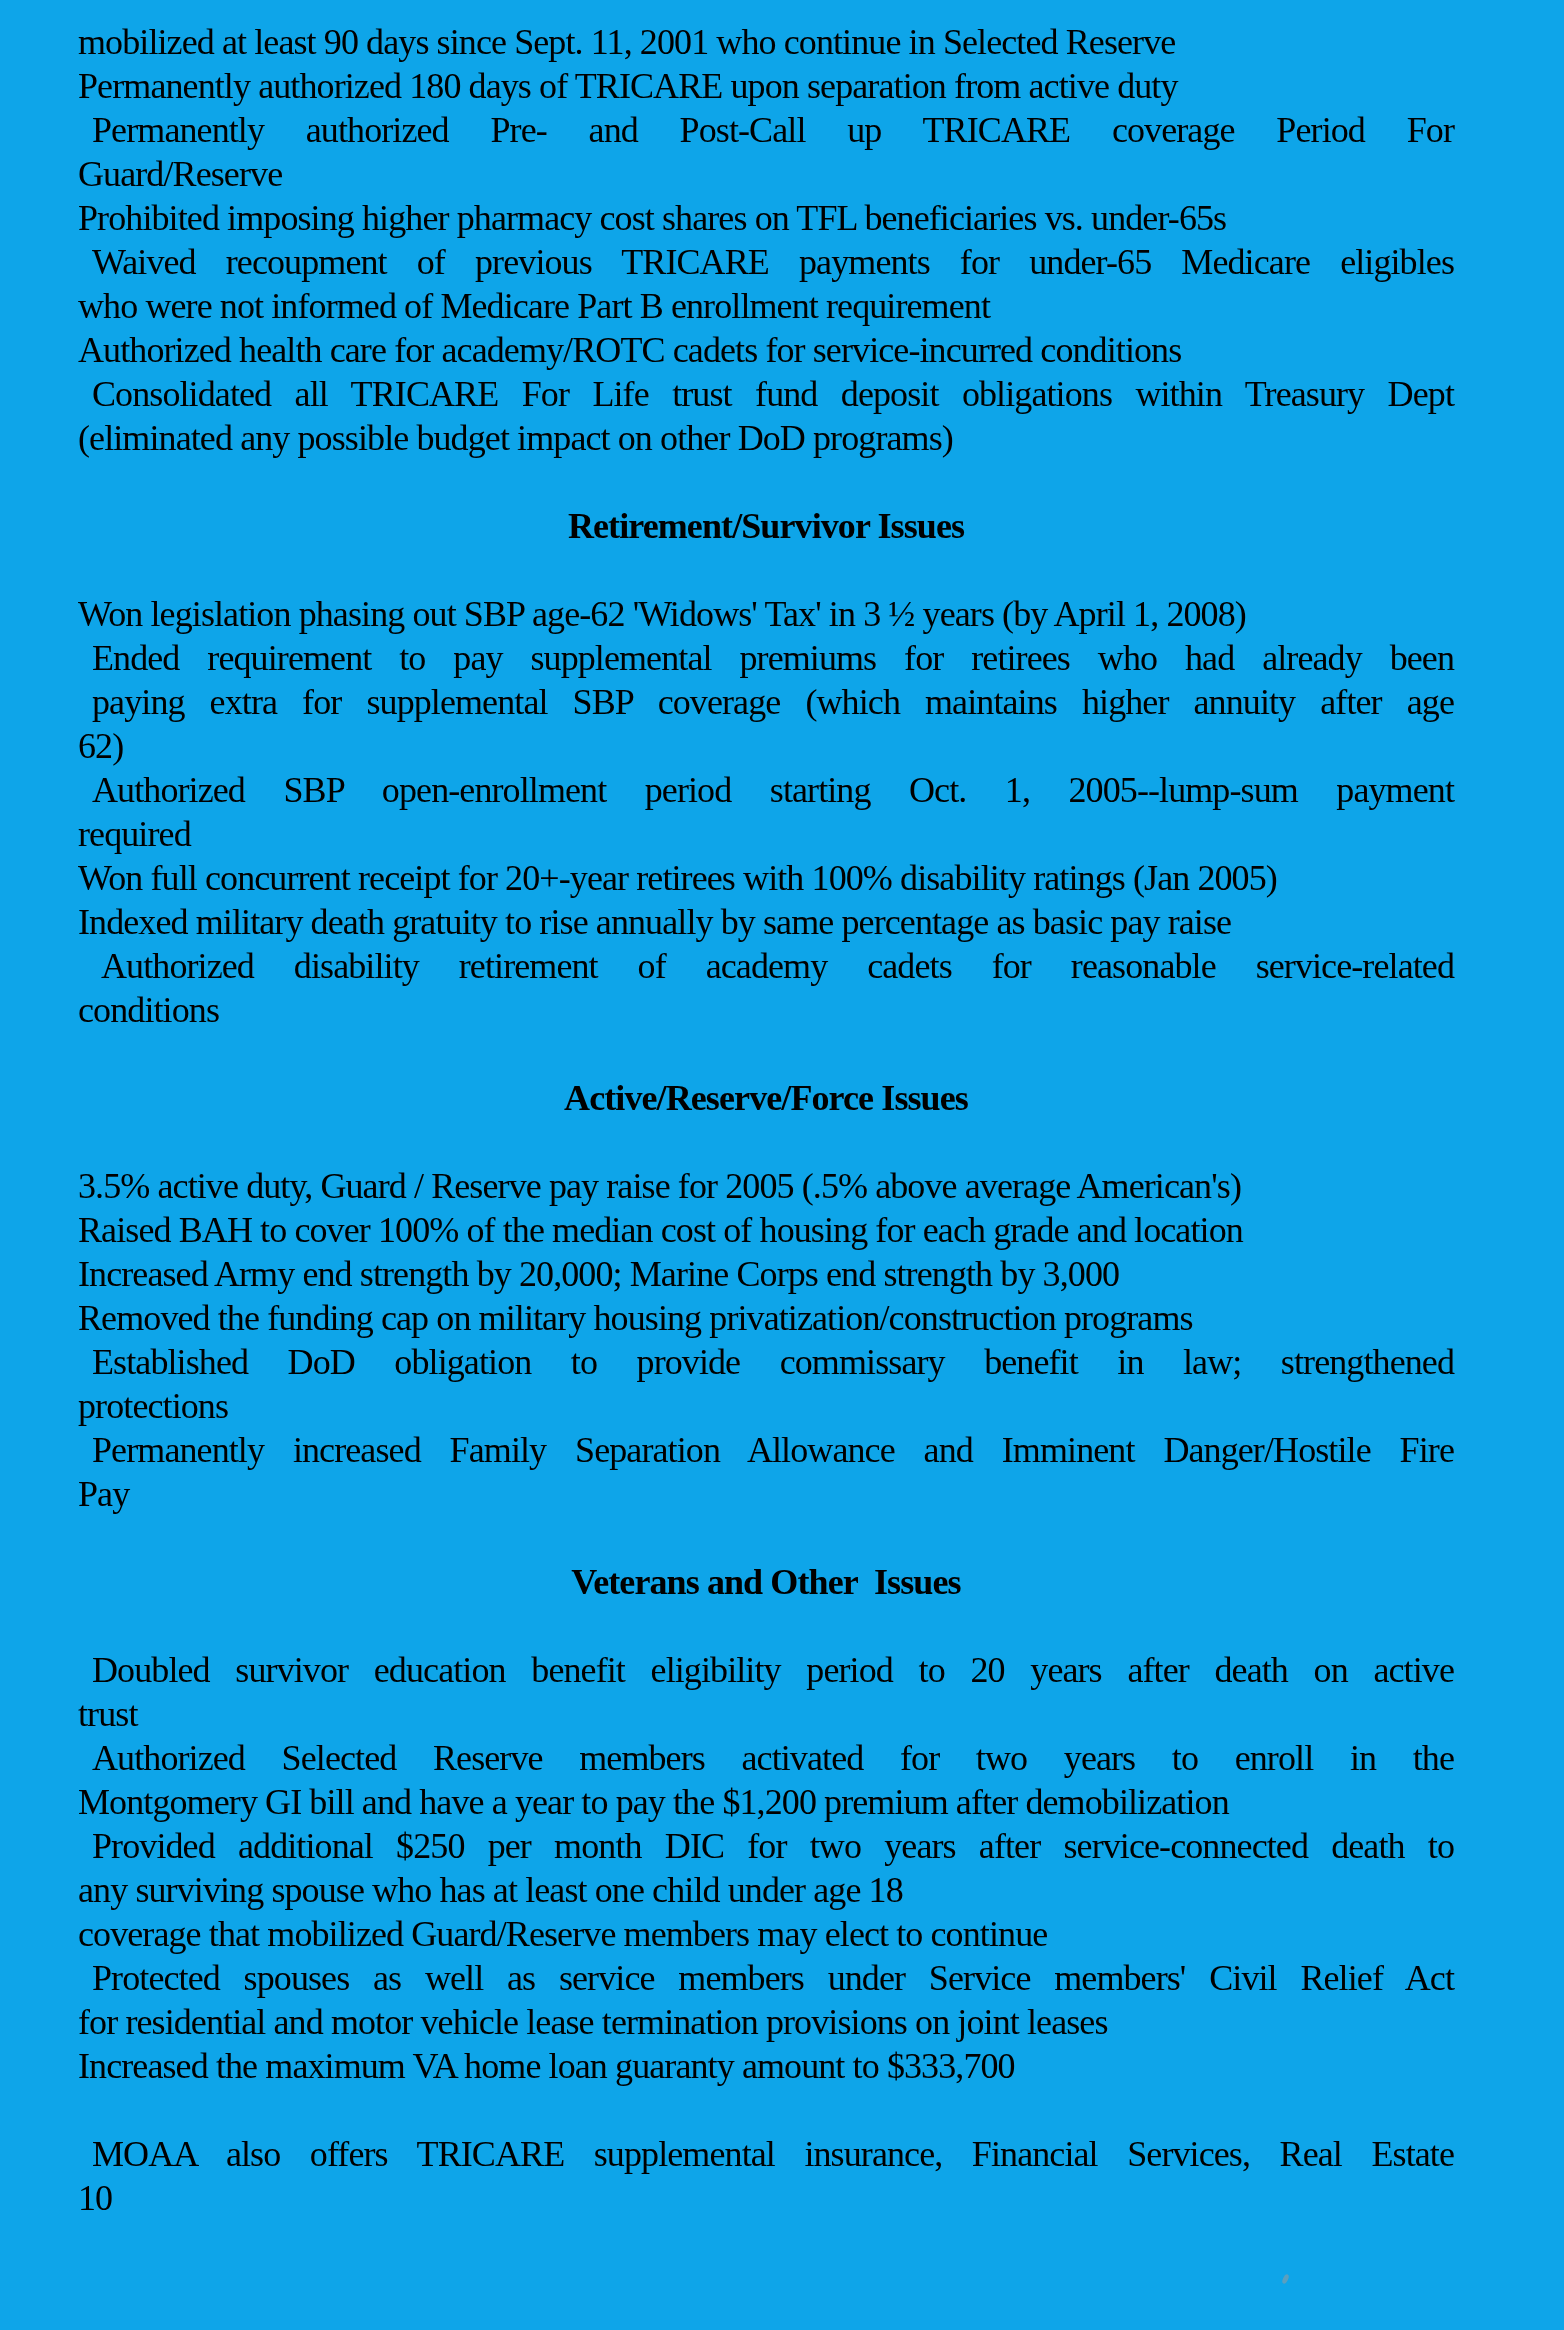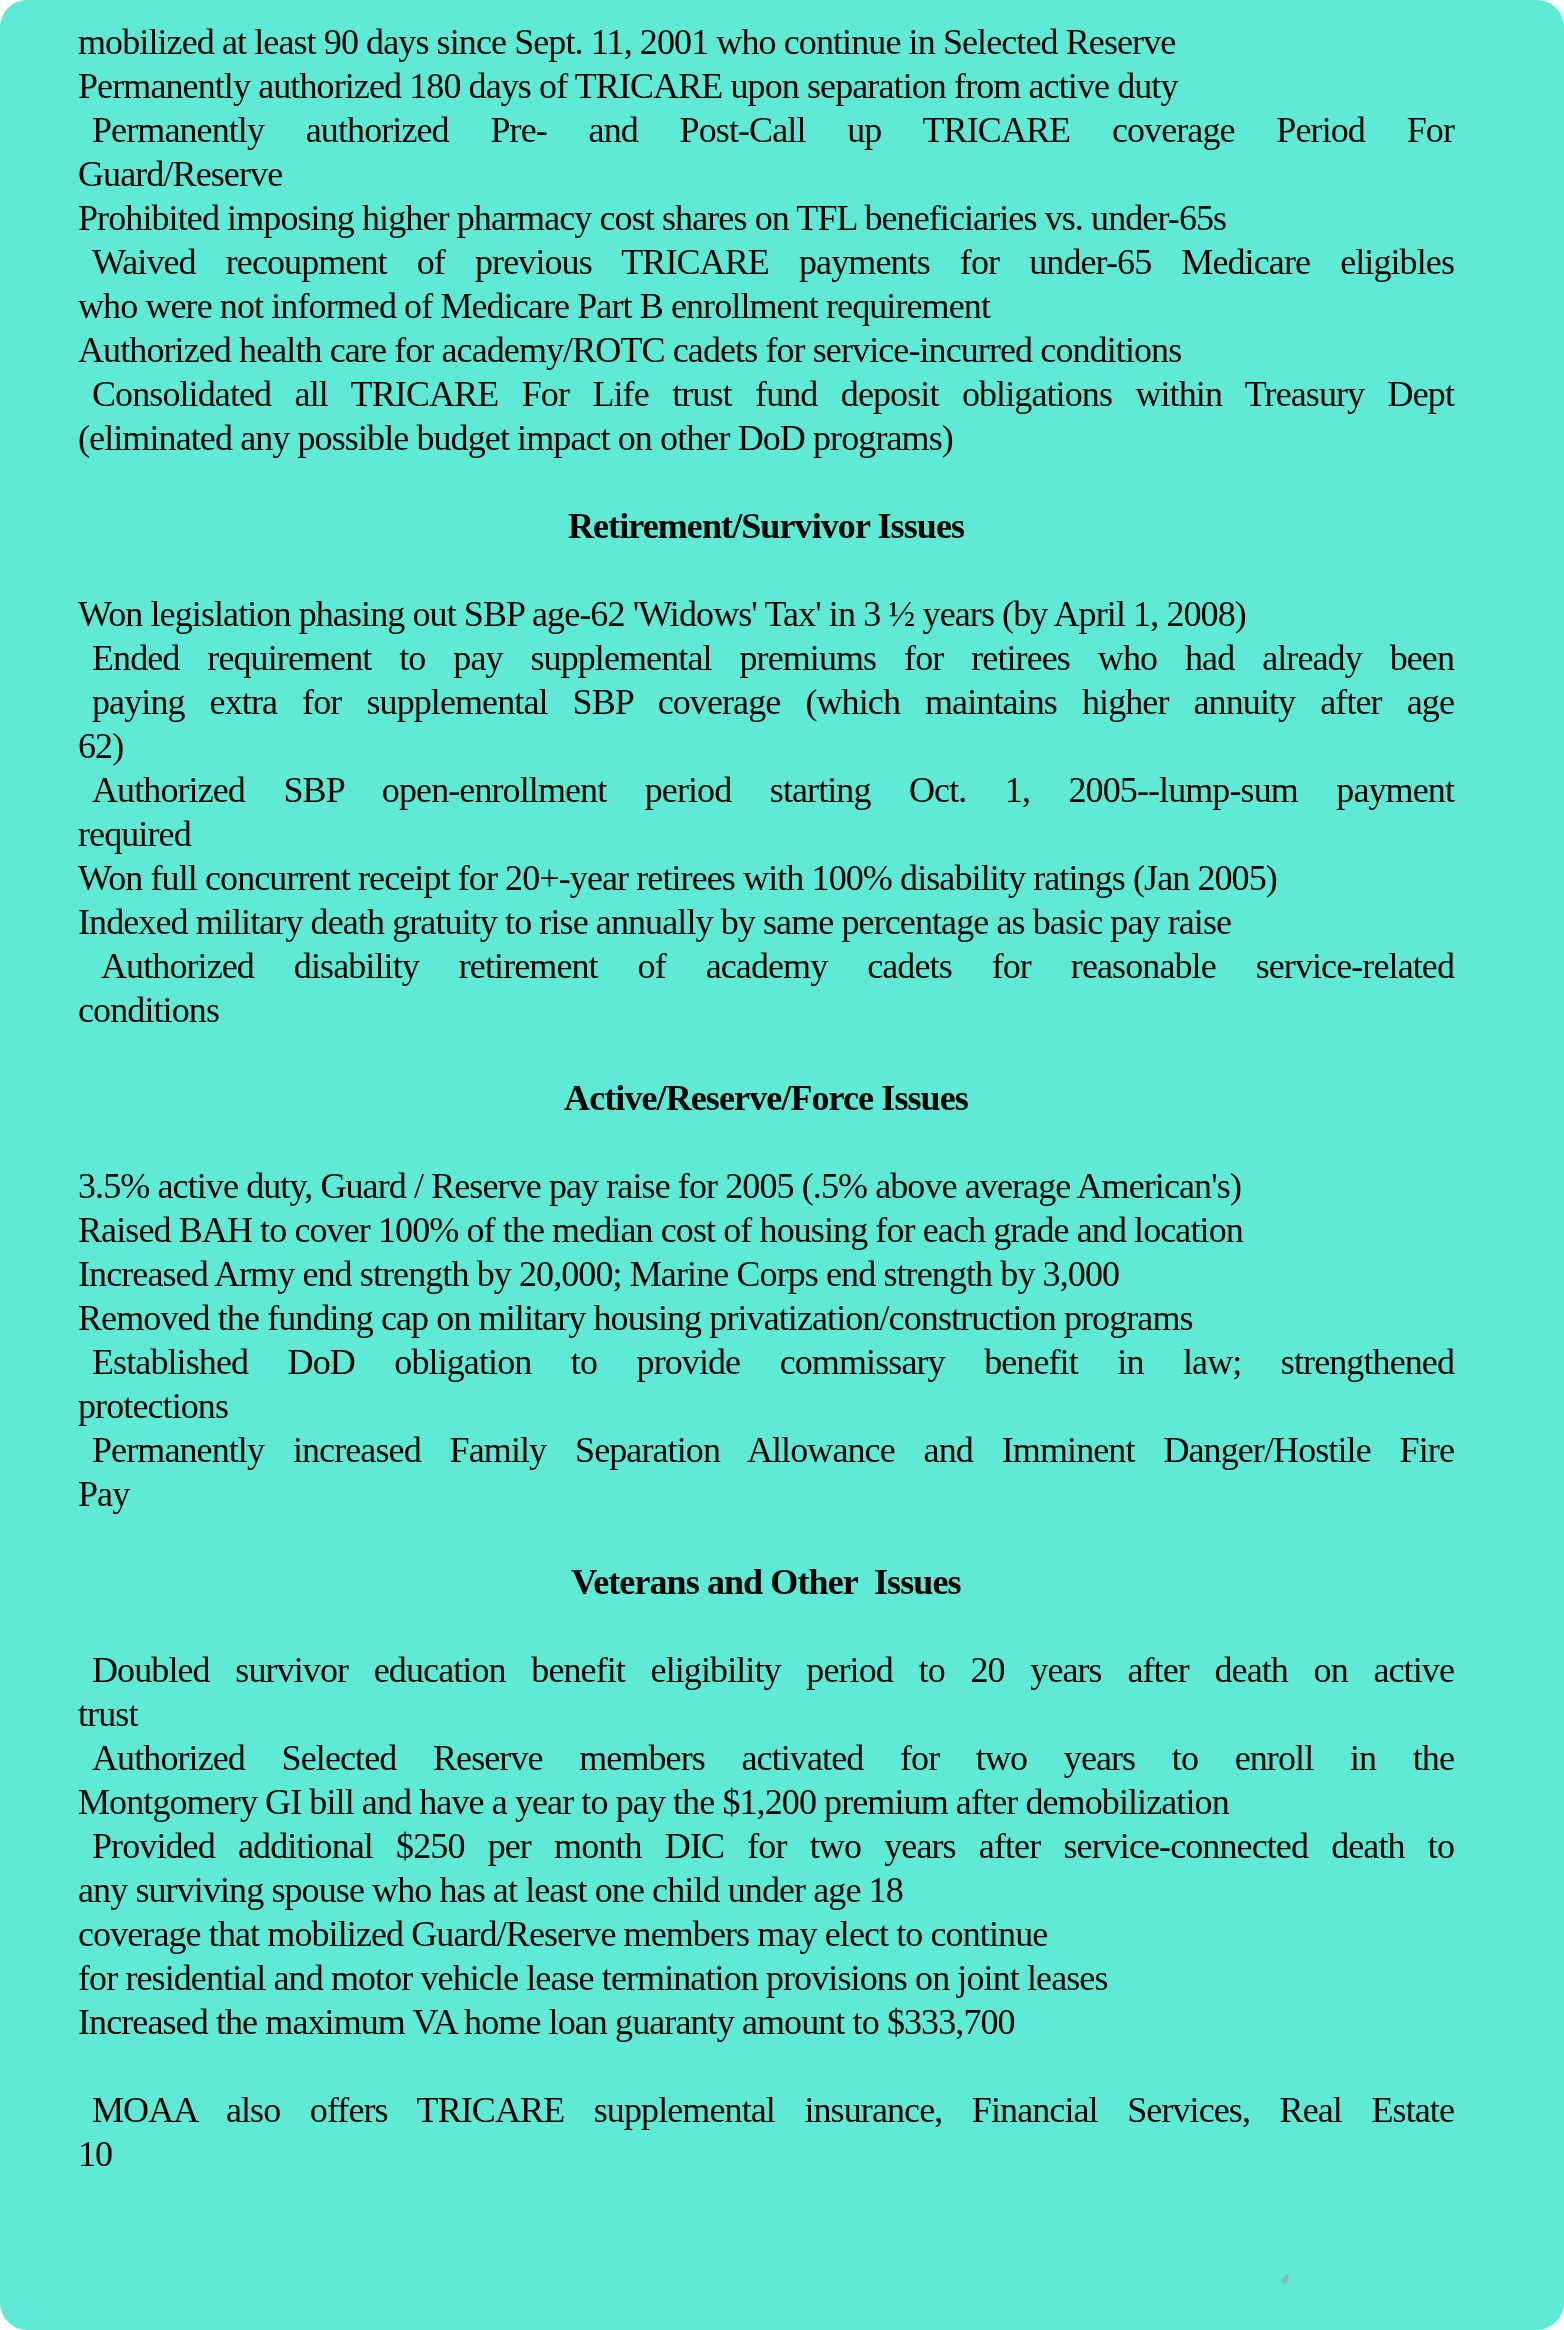--- a/index.html
+++ b/index.html
@@ -4,25 +4,24 @@
 <style>
   html, body {
     margin: 0;
     padding: 0;
     background: #ffffff;
   }
   .page {
     position: relative;
     width: 1564px;
     height: 2330px;
-    background: #5eead4;
+    background: #0ea5e9;
     overflow: hidden;
     font-family: "Liberation Serif", serif;
     color: #000000;
-    border-radius: 27px;
   }
   .text-block {
     position: absolute;
     left: 78px;
     top: 20px;
     width: 1376px;
     font-size: 36px;
     line-height: 44px;
     letter-spacing: -0.9px;
     font-weight: normal;
@@ -105,20 +104,21 @@
     <div class="line nw">Pay</div>
 
     <div class="heading">Veterans and Other&nbsp; Issues</div>
     <div class="line j">Doubled survivor education benefit eligibility period to 20 years after death on active</div>
     <div class="line nw">trust</div>
     <div class="line j">Authorized Selected Reserve members activated for two years to enroll in the</div>
     <div class="line nw">Montgomery GI bill and have a year to pay the $1,200 premium after demobilization</div>
     <div class="line j">Provided additional $250 per month DIC for two years after service-connected death to</div>
     <div class="line nw">any surviving spouse who has at least one child under age 18</div>
     <div class="line nw">coverage that mobilized Guard/Reserve members may elect to continue</div>
+    <div class="line j">Protected spouses as well as service members under Service members' Civil Relief Act</div>
     <div class="line nw">for residential and motor vehicle lease termination provisions on joint leases</div>
     <div class="line nw">Increased the maximum VA home loan guaranty amount to $333,700</div>
 
     <div class="line j closing">MOAA also offers TRICARE supplemental insurance, Financial Services, Real Estate</div>
 
     <div class="line pagenum">10</div>
 
   </div>
 
   <div class="artifact"></div>

